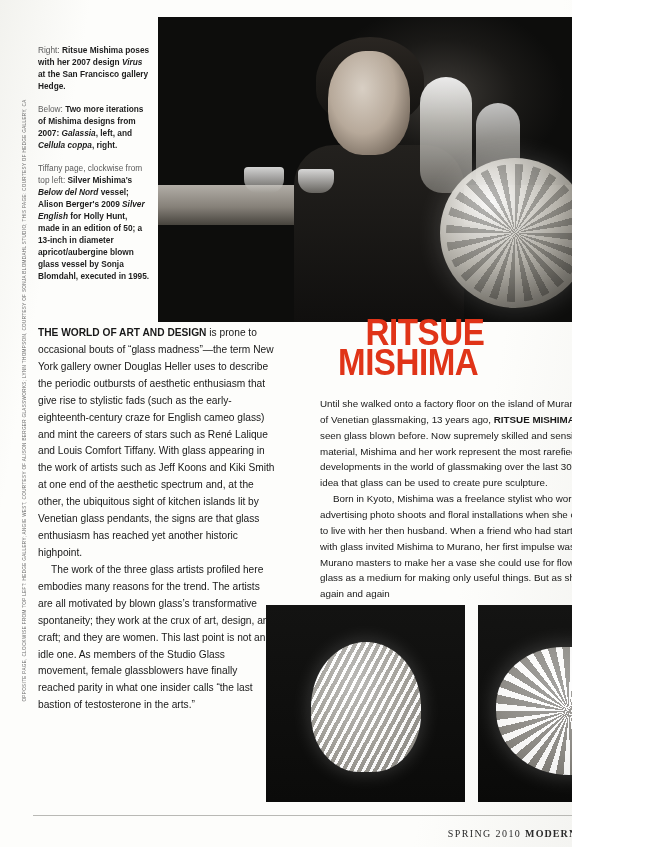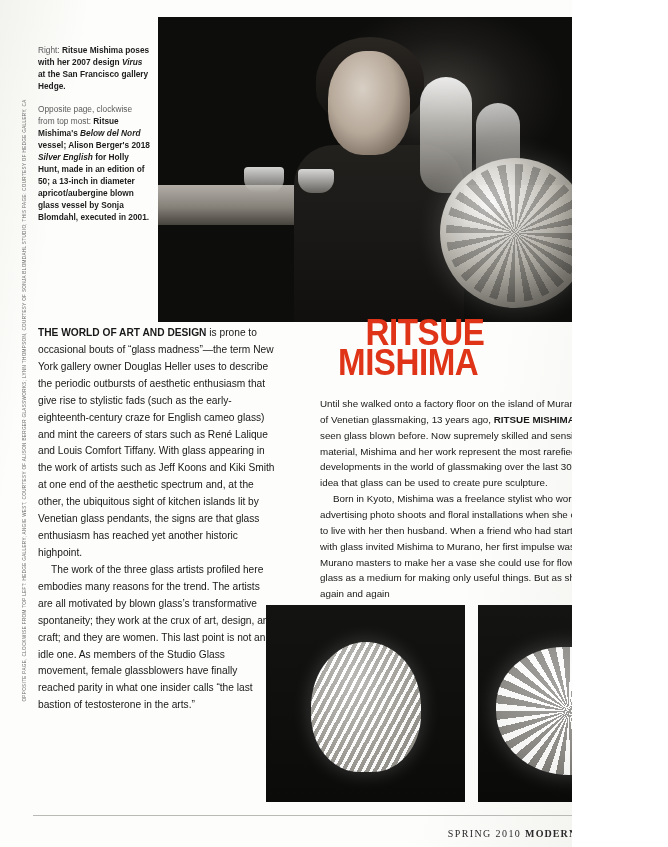--- a/index.html
+++ b/index.html
@@ -222,24 +222,28 @@
 
   <div class="vert-credit">OPPOSITE PAGE, CLOCKWISE FROM TOP LEFT: HEDGE GALLERY; ANGIE WEST, COURTESY OF ALISON BERGER GLASSWORKS; LYNN THOMPSON, COURTESY OF SONJA BLOMDAHL STUDIO; THIS PAGE: COURTESY OF HEDGE GALLERY, CA</div>
 
   <div class="captions">
 
     <div class="caption-block">
       <span class="cap-lead">Right:</span>
       <span class="cap-body"><span>Ritsue Mishima poses with her 2007 design </span><i>Virus</i><span> at the San Francisco gallery Hedge.</span></span>
     </div>
 
-
     <div class="caption-block">
-      <span class="cap-lead">Opposite page, clockwise from top most:</span>
-      <span class="cap-body"><span>Ritsue Mishima's </span><i>Below del Nord</i><span> vessel; Alison Berger's 2018 </span><i>Silver English</i><span> for Holly Hunt, made in an edition of 50; a 13-inch in diameter apricot/aubergine blown glass vessel by Sonja Blomdahl, executed in 2001.</span></span>
+      <span class="cap-lead">Below:</span>
+      <span class="cap-body"><span>Two more iterations of Mishima designs from 2007: </span><i>Galassia</i><span>, left, and </span><i>Cellula coppa</i><span>, right.</span></span>
+    </div>
+
+    <div class="caption-block">
+      <span class="cap-lead">Tiffany page, clockwise from top left:</span>
+      <span class="cap-body"><span>Silver Mishima's </span><i>Below del Nord</i><span> vessel; Alison Berger's 2009 </span><i>Silver English</i><span> for Holly Hunt, made in an edition of 50; a 13-inch in diameter apricot/aubergine blown glass vessel by Sonja Blomdahl, executed in 1995.</span></span>
     </div>
   </div>
 
   <div class="photo photo-top">
     <div class="ph-table"></div>
     <div class="ph-body"></div>
     <div class="ph-hair"></div>
     <div class="ph-face"></div>
     <div class="ph-cup"></div>
     <div class="ph-cup c2"></div>

